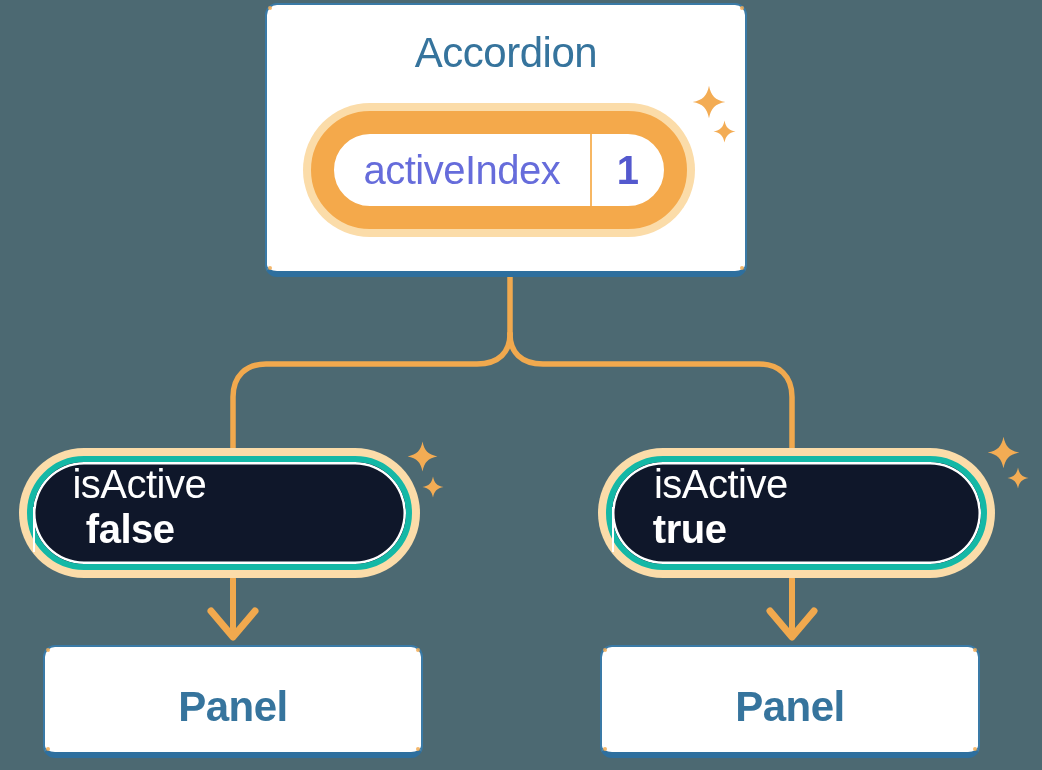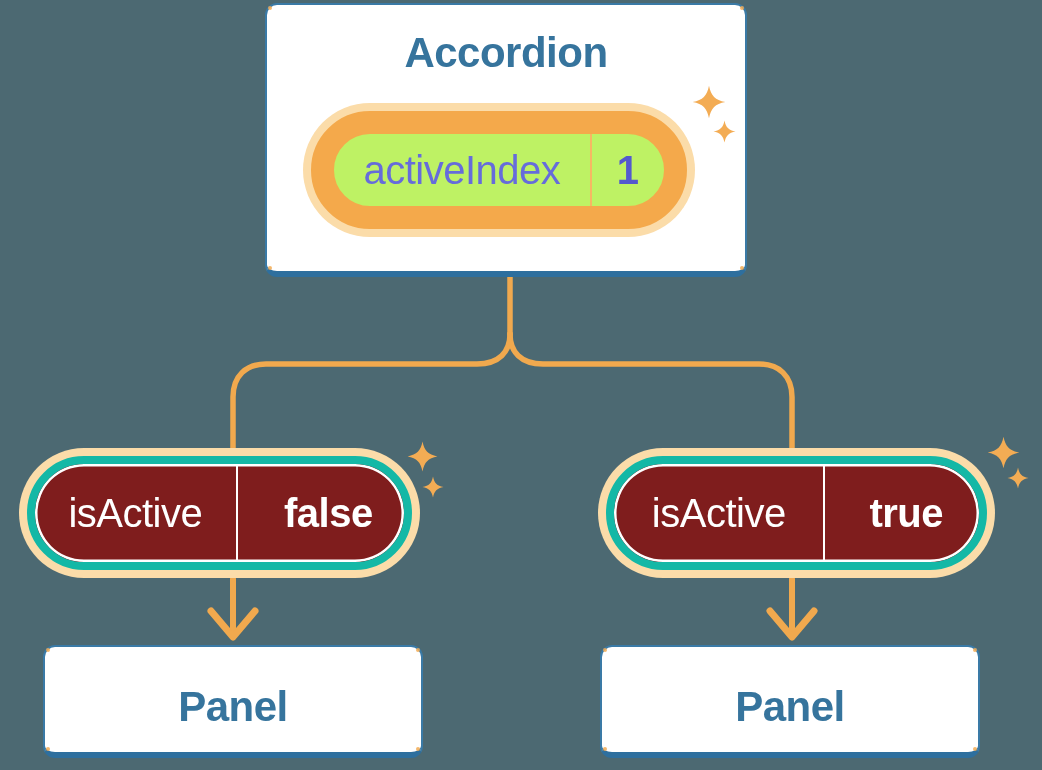--- a/index.html
+++ b/index.html
@@ -14,57 +14,58 @@
   .card{
     position:absolute;background:#ffffff;border:2px solid #3A7AA6;
     border-bottom:6px solid #2E6F9E;border-radius:12px;box-sizing:border-box;
   }
   .top-card{left:265px;top:3px;width:482px;height:274px;}
   .panel-left{left:43px;top:645px;width:380px;height:113px;}
   .panel-right{left:600px;top:645px;width:380px;height:113px;}
 
   .card-title{
     position:absolute;left:0;right:0;top:24px;text-align:center;
-    font-size:42px;font-weight:700;color:#36749D;letter-spacing:-0.5px;
+    font-size:42px;font-weight:400;color:#36749D;letter-spacing:-0.5px;
   }
   .panel-title{
     position:absolute;left:0;right:0;top:0;bottom:0;display:flex;
     align-items:center;justify-content:center;font-size:42px;font-weight:600;
     color:#36749D;letter-spacing:-0.5px;padding-bottom:2px;margin-top:16px;
   }
 
   
   .dot{position:absolute;width:4px;height:4px;border-radius:50%;background:#F2AC54;opacity:.85;}
   .d-tl{left:1px;top:1px;} .d-tr{right:1px;top:1px;}
   .d-bl{left:1px;bottom:1px;} .d-br{right:1px;bottom:1px;}
 
   
   .pill{
     position:absolute;border-radius:999px;box-sizing:border-box;
     display:flex;align-items:stretch;
   }
   .pill-light{
-    left:311px;top:111px;width:376px;height:118px;background:#bef264;
+    left:311px;top:111px;width:376px;height:118px;background:#ffffff;
     border:23px solid #F4A94B;box-shadow:0 0 0 8px #FBDCA9;
   }
   .pill-purple{
-    background:#7f1d1d;border:8px solid #14b8a6;
+    background:#0f172a;border:6px solid #14b8a6;
     box-shadow:0 0 0 8px #FBDCA9, inset 0 0 0 2.5px #ffffff;
+    flex-direction:column;
   }
   .pill-a{left:27px;top:456px;width:385px;height:114px;}
   .pill-b{left:606px;top:456px;width:381px;height:114px;}
 
   .pill-seg{display:flex;align-items:center;justify-content:center;overflow:hidden;}
   .pill-light .seg-key{width:78%;}
   .pill-light .seg-val{width:22%;border-left:2px solid #F7B763;}
   .pill-light .seg-key span{font-size:40px;color:#666CDB;letter-spacing:-0.5px;}
   .pill-light .seg-val span{font-size:40px;font-weight:700;color:#5459CE;}
 
   .pill-a .seg-key{width:57%;} .pill-a .seg-val{width:43%;padding-left:15px;}
-  .pill-b .seg-key{width:59%;} .pill-b .seg-val{width:41%;padding-left:8px;}
+  .pill-b .seg-key{width:59%;} .pill-b .seg-val{width:41%;}
   .pill-purple .seg-val{border-left:2.5px solid #ffffff;}
   .pill-purple span{font-size:40px;color:#ffffff;letter-spacing:-0.5px;}
   .pill-purple .seg-val span{font-weight:700;}
 
   .sparkle{position:absolute;}
 </style>
 </head>
 <body>
 
 <div class="canvas">

